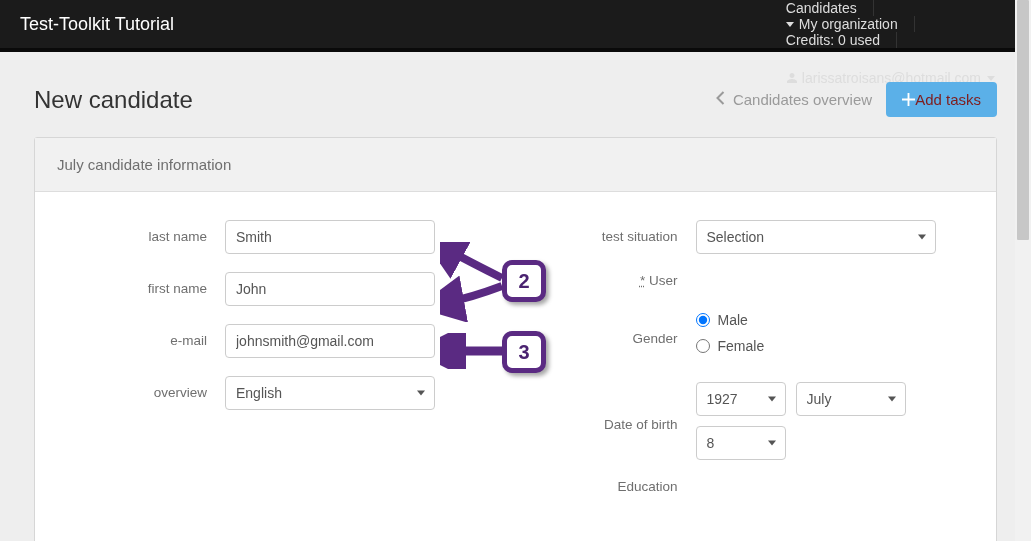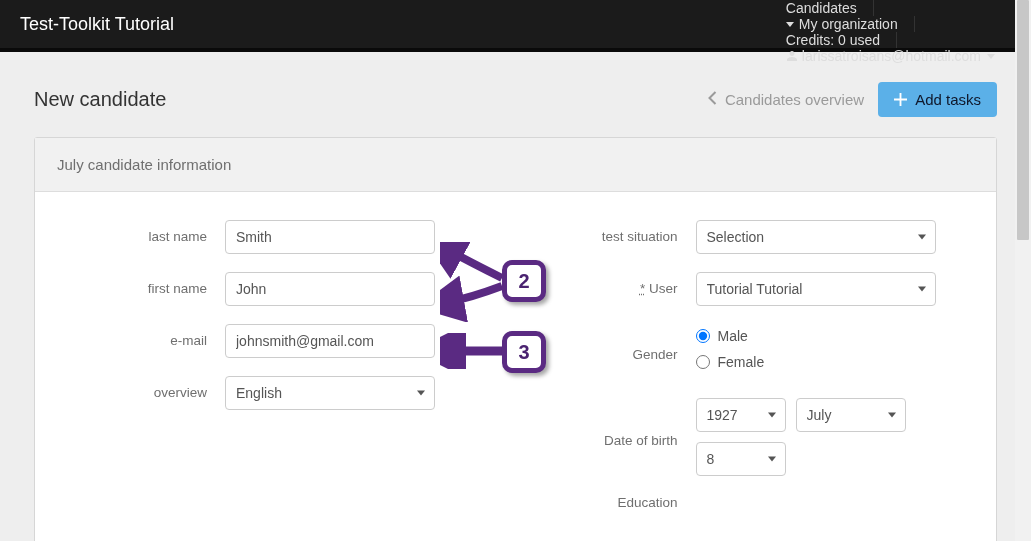--- a/index.html
+++ b/index.html
@@ -37,21 +37,21 @@
   }
   .navbar .nav-item {
     color: #ddd;
     padding: 0 16px;
     display: flex;
     align-items: center;
     font-size: 14px;
     cursor: pointer;
     border-right: 1px solid #333;
   }
-  .navbar .nav-item:last-child { border-right: none; }
+  .navbar .nav-item:last-child { border-right: none; margin-top: 22px; }
   .navbar .caret-down {
     display: inline-block;
     width: 0; height: 0;
     border-left: 4px solid transparent;
     border-right: 4px solid transparent;
     border-top: 5px solid #ddd;
     margin: 0 5px 0 0;
     vertical-align: middle;
   }
   .navbar .caret-after {
@@ -61,49 +61,48 @@
   
   .page {
     padding: 30px 34px 0 34px;
   }
   .page-header {
     display: flex;
     align-items: center;
     margin-bottom: 20px;
   }
   .page-title {
-    font-size: 20px;
+    font-size: 24px;
     font-weight: 400;
     color: #333;
   }
   .header-right {
     margin-left: auto;
     display: flex;
     align-items: center;
     gap: 14px;
   }
   .link-overview {
     color: #9a9a9a;
     font-size: 15px;
     display: flex;
     align-items: flex-start;
     gap: 8px;
     cursor: pointer;
   }
   .link-overview svg { width: 9px; height: 14px; fill: #9a9a9a; }
   .btn-primary {
     background: #5bb0e8;
-    color: #0f172a;
+    color: #7f1d1d;
     border: none;
     border-radius: 4px;
     padding: 9px 16px;
     font-size: 15px;
     display: flex;
     align-items: center;
-    gap: 8px;
     cursor: pointer;
   }
   .btn-primary svg { width: 13px; height: 13px; fill: #fff; }
   
   .panel {
     border: 1px solid #d6d6d6;
     background: #fff;
     border-radius: 3px;
   }
   .panel-heading {
@@ -309,27 +308,20 @@
                 <option>Selection</option>
               </select>
             </span>
           </div>
         </div>
         <div class="form-row">
           <div class="form-label">
             <span class="underline">*</span>
             <span>User</span>
           </div>
-          <div class="form-control-wrap">
-            <span class="select-wrap">
-              <select class="form-select wide">
-                <option>Tutorial Tutorial</option>
-              </select>
-            </span>
-          </div>
         </div>
         <div class="form-row align-top">
           <div class="form-label" style="padding-top:6px">Gender</div>
           <div class="form-control-wrap radio-group">
             <label class="radio-item">
               <input type="radio" name="gender" checked="" style="">
               <span>Male</span>
             </label>
             <label class="radio-item">
               <input type="radio" name="gender" style="">

